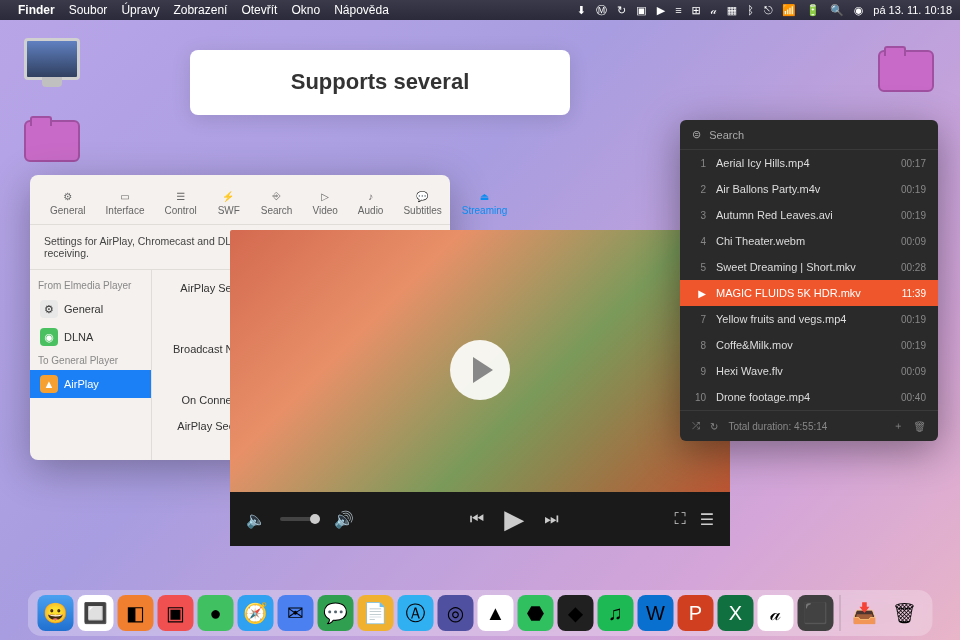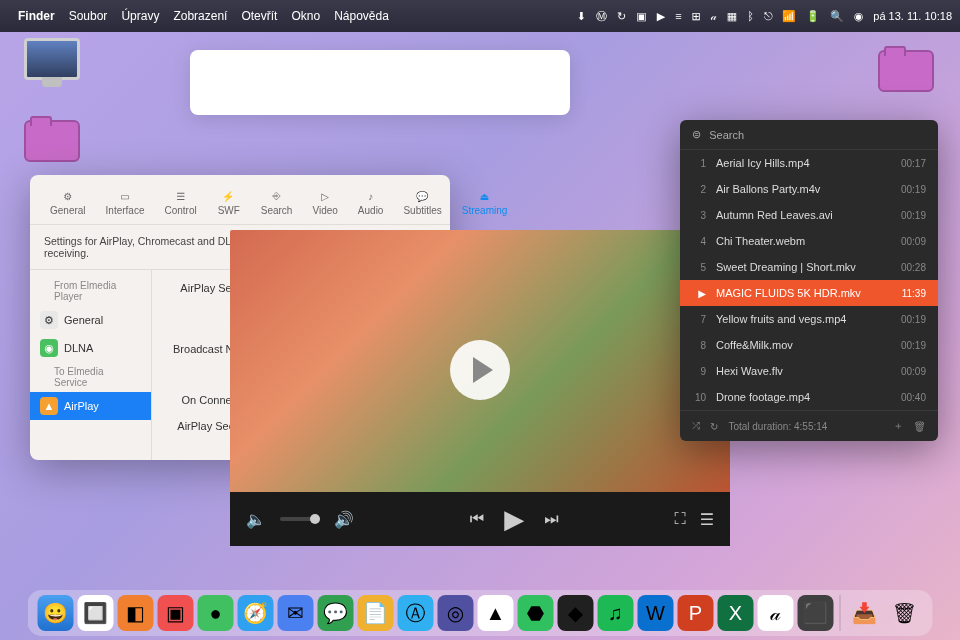--- a/index.html
+++ b/index.html
@@ -1,19 +1,19 @@
 <!DOCTYPE html>
 <html><head>
   <meta charset="utf-8">
   <style>
     * { margin: 0; padding: 0; box-sizing: border-box; font-family: -apple-system, "Helvetica Neue", Arial, sans-serif; }
     body { width: 960px; height: 640px; overflow: hidden; background: linear-gradient(135deg, #b8a5e8 0%, #a89de0 40%, #d4a5d8 80%, #e8b5c8 100%); position: relative; }
 
     
-    .menubar { height: 32px; background: linear-gradient(#3a3a4a, #2a2a3a); display: flex; align-items: center; color: #fff; font-size: 12px; padding: 0 8px; }
+    .menubar { height: 20px; background: linear-gradient(#3a3a4a, #2a2a3a); display: flex; align-items: center; color: #fff; font-size: 12px; padding: 0 8px; }
     .menubar .apple { margin-right: 10px; }
     .menubar .app-name { font-weight: 600; margin-right: 14px; }
     .menubar .menu-item { margin-right: 14px; cursor: default; }
     .menubar .right { margin-left: auto; display: flex; align-items: center; gap: 10px; }
     .menubar .right span { font-size: 11px; }
 
     
     .banner { position: absolute; top: 50px; left: 190px; width: 380px; background: #fff; border-radius: 8px; padding: 18px 24px; text-align: center; box-shadow: 0 4px 20px rgba(0,0,0,.12); }
     .banner h1 { font-size: 22px; line-height: 1.3; color: #333; font-weight: 600; }
 
@@ -26,21 +26,21 @@
 
     
     .settings-window { position: absolute; top: 175px; left: 30px; width: 420px; background: #f5f1ee; border-radius: 8px; box-shadow: 0 10px 40px rgba(0,0,0,.3); font-size: 11px; color: #333; }
     .settings-toolbar { display: flex; align-items: center; padding: 8px 12px 4px; gap: 4px; border-bottom: 1px solid #e0dcd8; }
     .tb-item { display: flex; flex-direction: column; align-items: center; padding: 4px 8px; font-size: 10px; color: #666; cursor: pointer; border-radius: 4px; }
     .tb-item.active { color: #0a8cf0; }
     .tb-item .tb-icon { width: 24px; height: 18px; display:flex; align-items:center; justify-content:center; }
     .settings-desc { padding: 10px 14px; font-size: 10.5px; color:#444; }
     .settings-body { display: flex; border-top: 1px solid #e0dcd8; }
     .settings-sidebar { width: 128px; border-right: 1px solid #e0dcd8; padding: 6px 0 12px; }
-    .sb-header { font-size: 10px; color: #888; padding: 4px 24px; }
+    .sb-header { font-size: 10px; color: #888; padding: 4px 8px; }
     .sb-item { display: flex; align-items: center; padding: 5px 10px; gap: 6px; cursor: pointer; }
     .sb-item.selected { background: #1b7ff5; color: #fff; }
     .sb-icon { width: 18px; height: 18px; border-radius: 4px; display:flex; align-items:center; justify-content:center; font-size:11px; }
     .settings-form { flex: 1; padding: 10px 14px 16px; }
     .form-row { display: flex; margin-bottom: 8px; align-items: flex-start; }
     .form-row label { width: 100px; text-align: right; font-size: 11px; color:#333; padding-right: 8px; padding-top:2px; }
     .form-row .val { flex: 1; font-size: 11px; }
     .chk { display: flex; align-items: center; gap: 4px; margin-bottom: 3px; }
     .chk input { width: 12px; height:12px; }
     .hint { font-size: 9px; color: #999; margin-left: 16px; margin-top:2px; line-height:1.3; }
@@ -113,21 +113,21 @@
 </div>
 <div class="desktop-icon" style="top:120px; left:22px;">
   <div class="ico"></div>
 </div>
 <div class="desktop-icon" style="top:50px; right:24px;">
   <div class="ico"></div>
 </div>
 
 <div class="banner">
   <h1>
-    <br>
+    <span>Supports several</span><br>
   </h1>
 </div>
 
 <div class="settings-window">
   <div class="settings-toolbar">
     <div class="tb-item">
         <div class="tb-icon">⚙</div>
         <span>General</span>
       </div>
     <div class="tb-item">
@@ -168,21 +168,21 @@
     <div class="settings-sidebar">
       <div class="sb-header">From Elmedia Player</div>
       <div class="sb-item">
         <div class="sb-icon" style="background:#e8e8e8">⚙</div>
         <span>General</span>
       </div>
       <div class="sb-item">
         <div class="sb-icon" style="background:#4ac060;color:#fff">◉</div>
         <span>DLNA</span>
       </div>
-      <div class="sb-header">To Elmedia Service</div>
+      <div class="sb-header">To General Player</div>
       <div class="sb-item selected">
         <div class="sb-icon" style="background:#f5a030;color:#fff">▲</div>
         <span>AirPlay</span>
       </div>
     </div>
     <div class="settings-form">
       <div class="form-row">
         <label>AirPlay Service:</label>
         <div class="val">
           <div class="chk">

